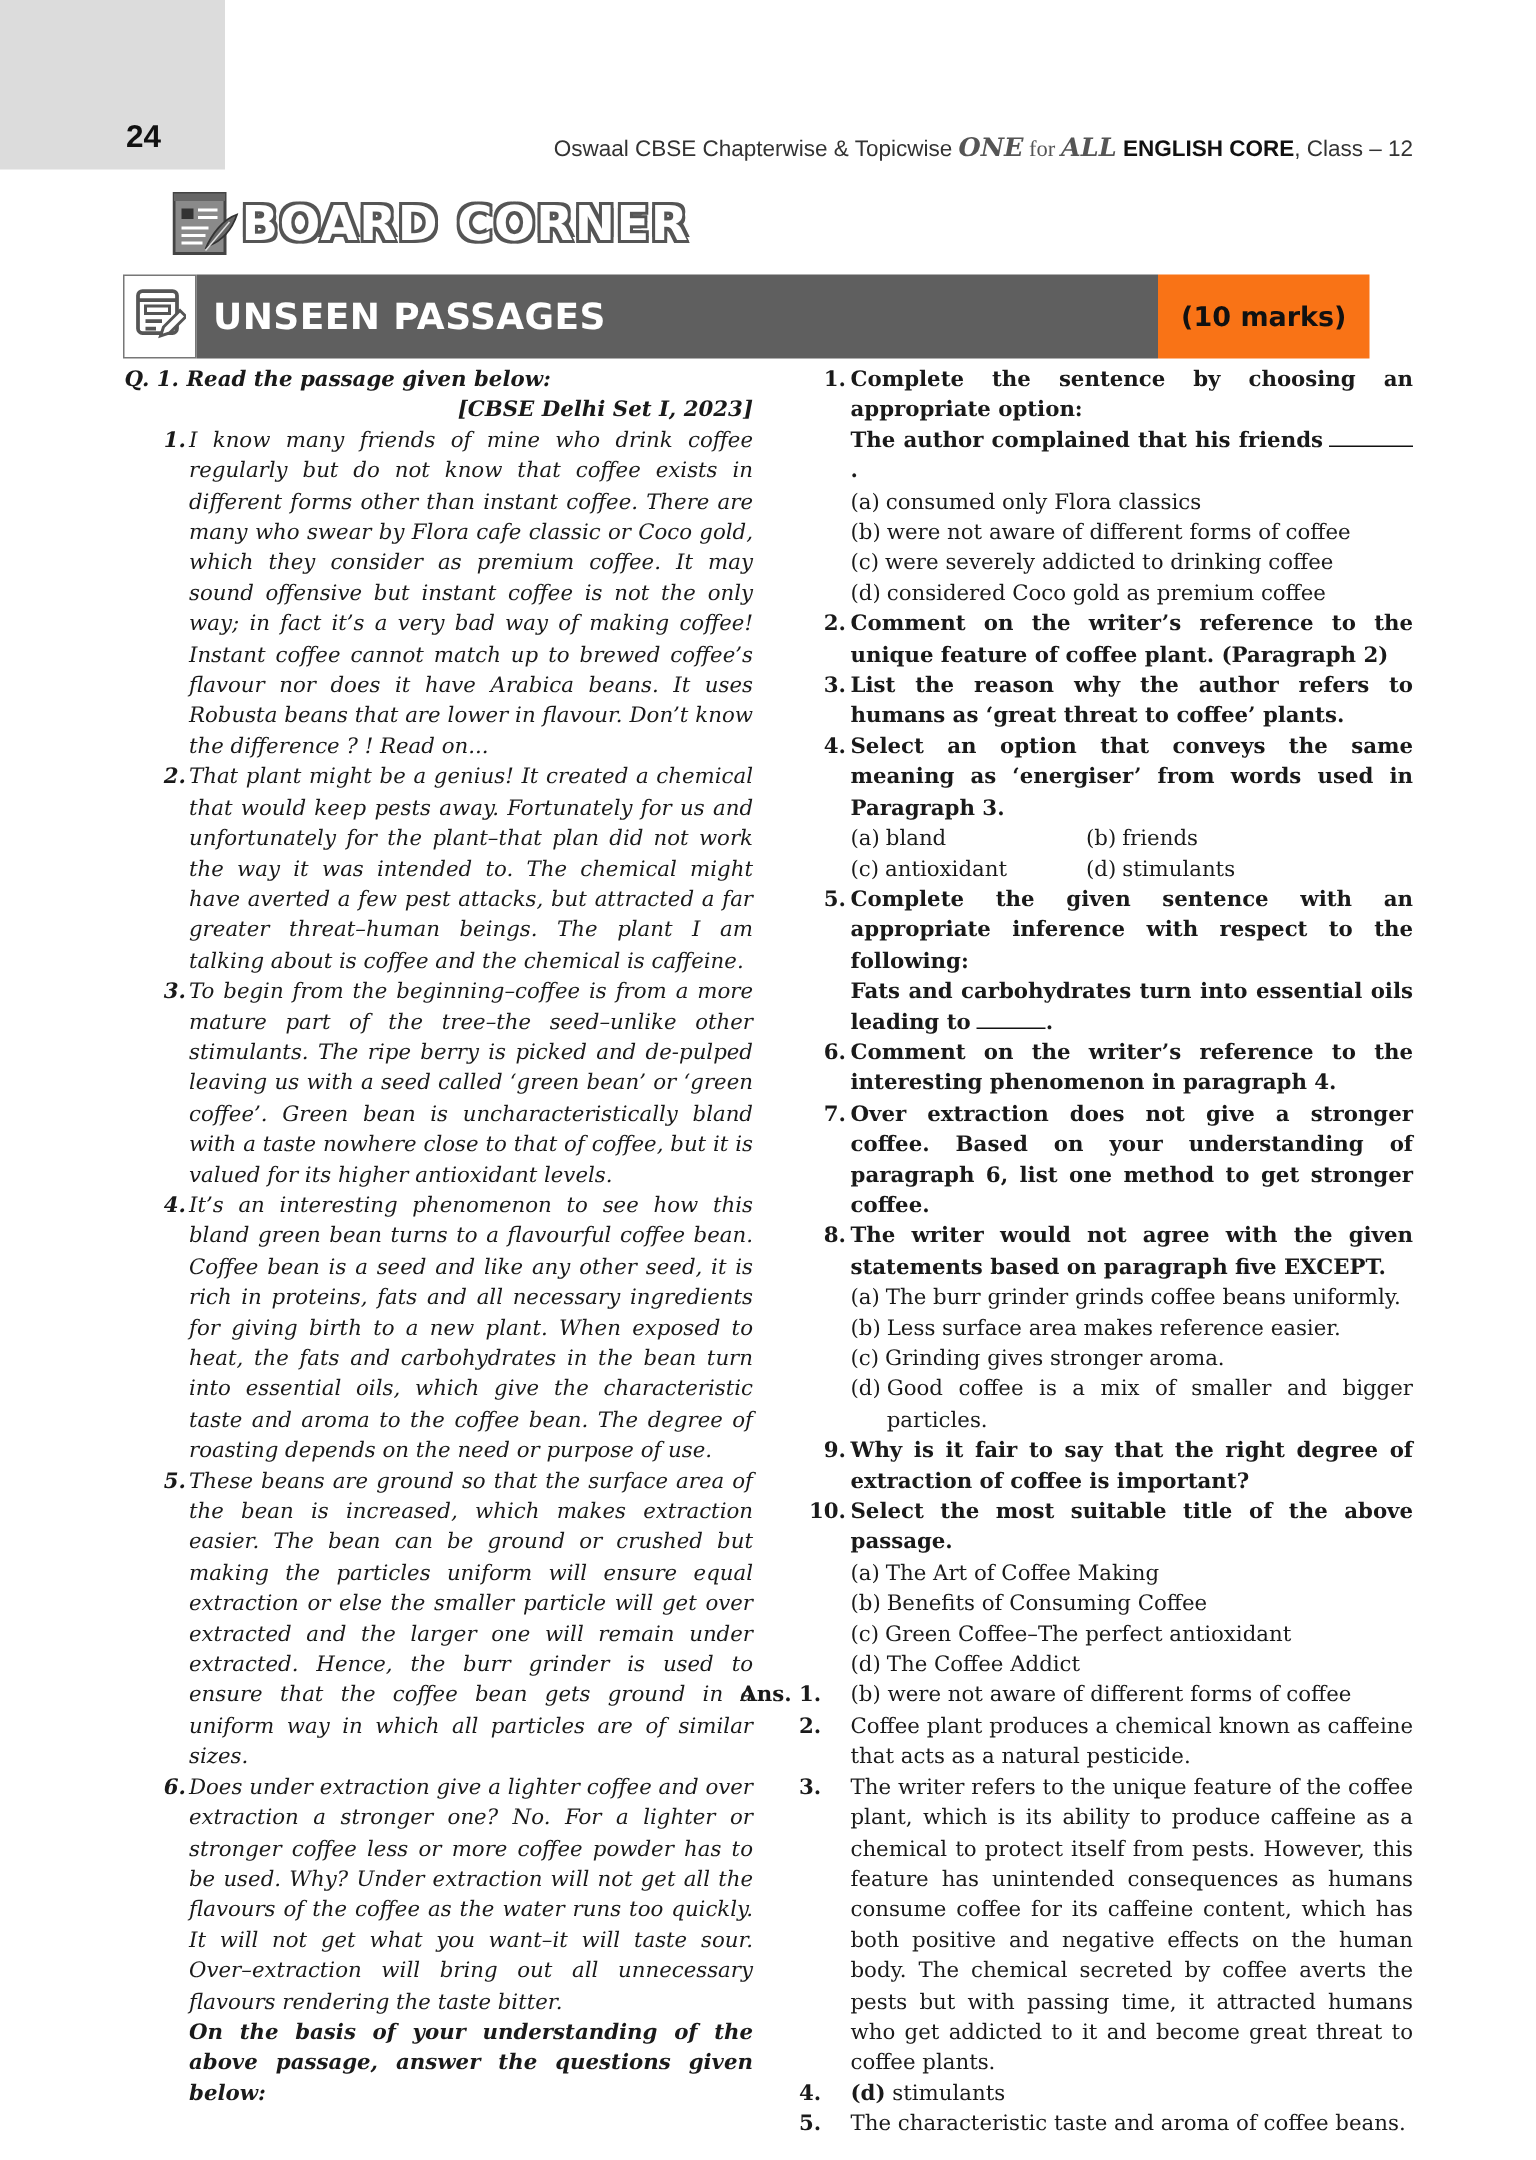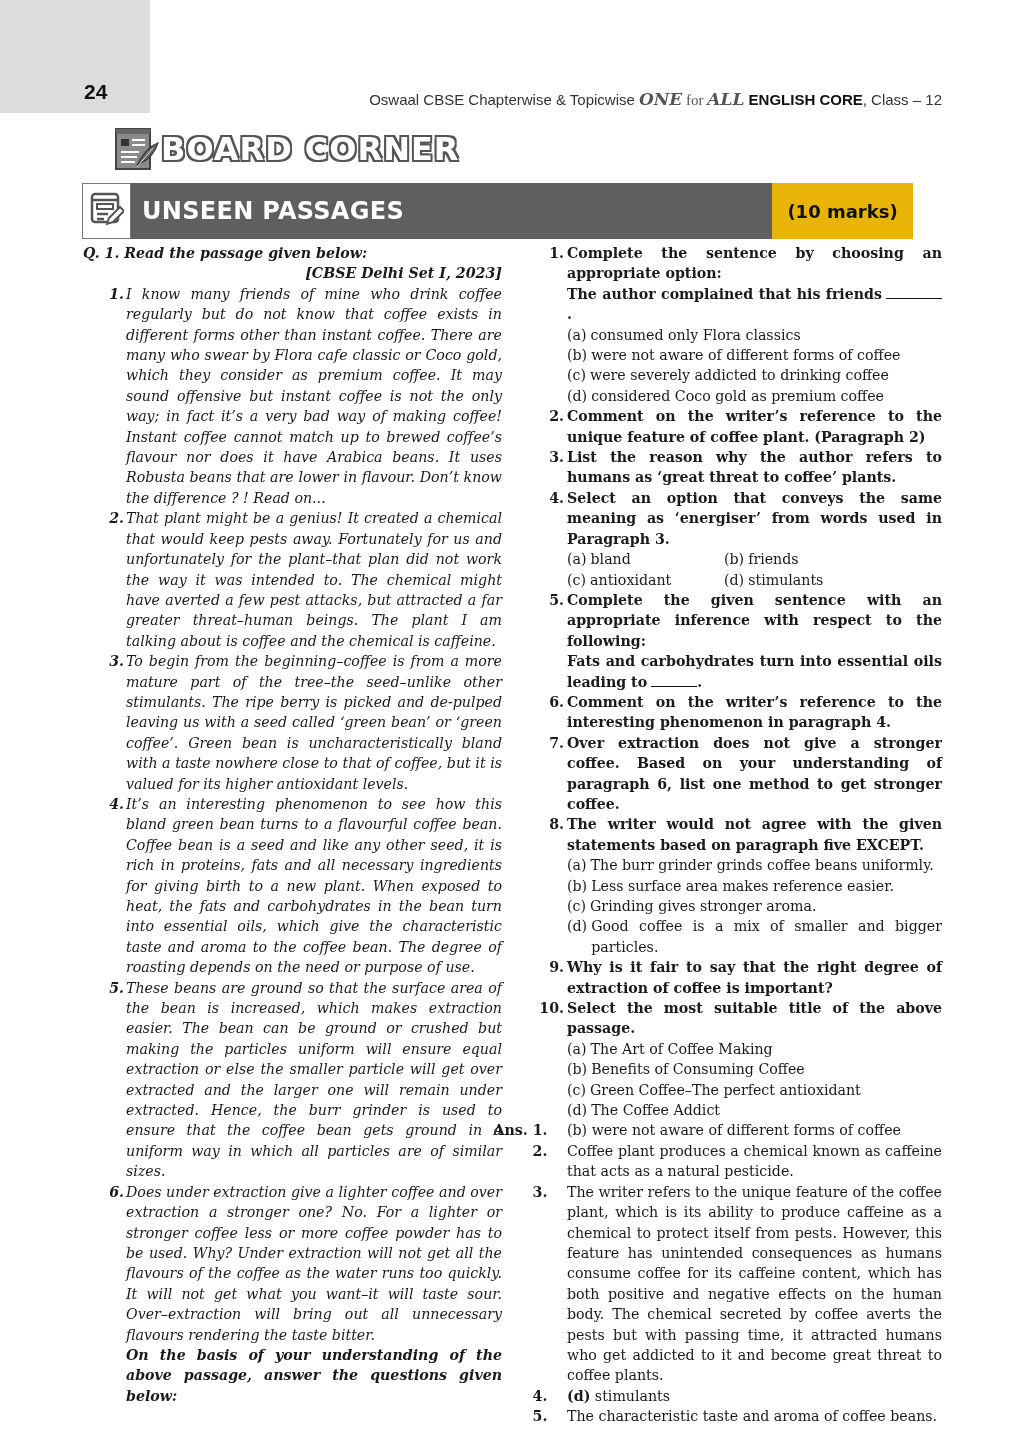--- a/index.html
+++ b/index.html
@@ -15,21 +15,21 @@
   .running-head .subject { font-weight: bold; color: #111; }
 
   .board-corner { position: absolute; left: 83px; top: 124px; height: 50px; display: flex; align-items: center; margin-left: 32px; }
   .board-icon { width: 42px; height: 46px; position: relative; margin-right: 4px; }
   .board-title { font-family: "DejaVu Sans", sans-serif; font-weight: bold; font-size: 32px; color: #ffffff; letter-spacing: 1px;
     -webkit-text-stroke: 2px #555; text-shadow: 0 0 0 #555, 2px 2px 0 #555, -2px -2px 0 #555, 2px -2px 0 #555, -2px 2px 0 #555; paint-order: stroke fill; }
 
   .section-bar { position: absolute; left: 82px; top: 183px; width: 831px; height: 56px; display: flex; }
   .section-icon-box { width: 49px; height: 56px; background: #fff; border: 1px solid #777; display: flex; align-items: center; justify-content: center; }
   .section-title-box { flex: 0 0 641px; background: #5f5f5f; color: #fff; display: flex; align-items: center; padding-left: 11px; font-family: "DejaVu Sans", sans-serif; font-weight: bold; font-size: 24px; letter-spacing: 0.3px; }
-  .section-marks-box { flex: 1; background: #eab308; display: flex; align-items: center; justify-content: center; font-family: "DejaVu Sans", sans-serif; font-weight: bold; font-size: 18px; color: #111; }
+  .section-marks-box { flex: 1; background: #f97316; display: flex; align-items: center; justify-content: center; font-family: "DejaVu Sans", sans-serif; font-weight: bold; font-size: 18px; color: #111; }
 
   .col { position: absolute; top: 243px; font-size: 14.2px; line-height: 20.4px; }
   .col-left { left: 83px; width: 419px; font-style: italic; }
   .col-right { left: 528px; width: 414px; }
 
   .q-head { font-weight: bold; }
   .source { font-weight: bold; text-align: right; }
   .para { display: flex; text-align: justify; }
   .para .num { flex: 0 0 43px; text-align: right; font-weight: bold; padding-right: 2px; }
   .para .txt { flex: 1; }

